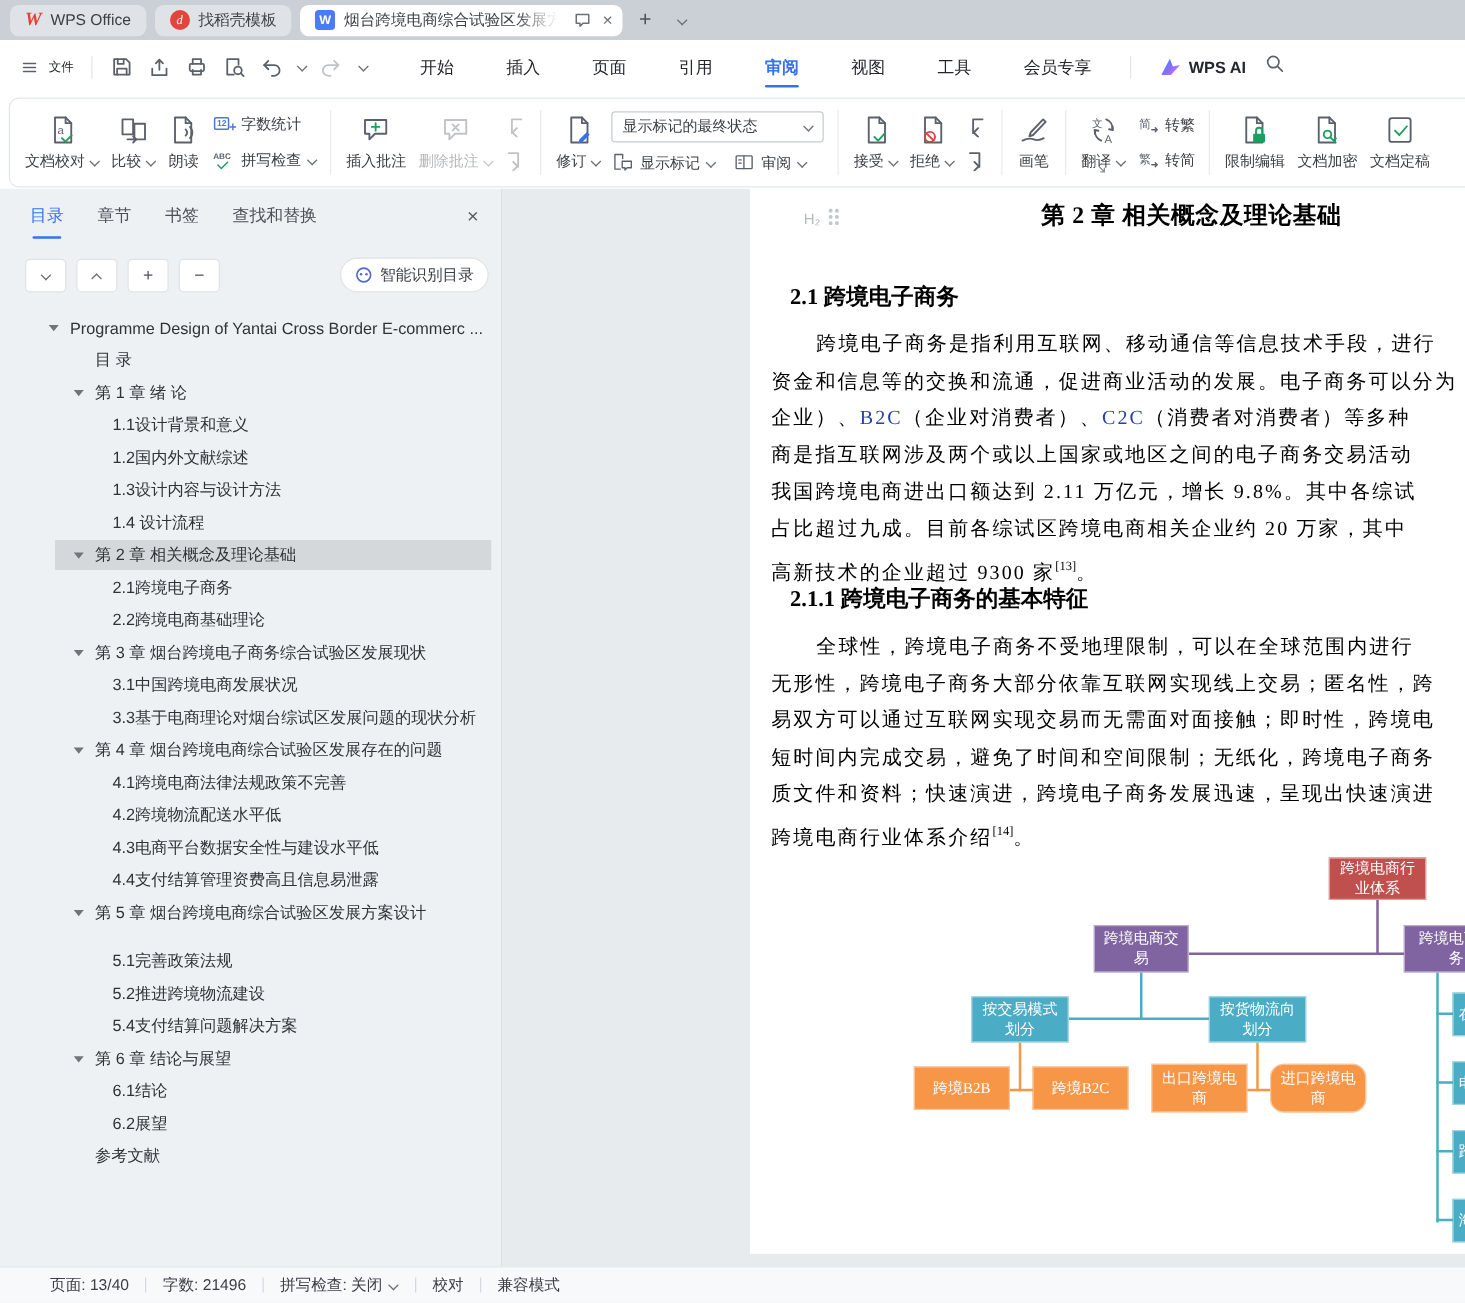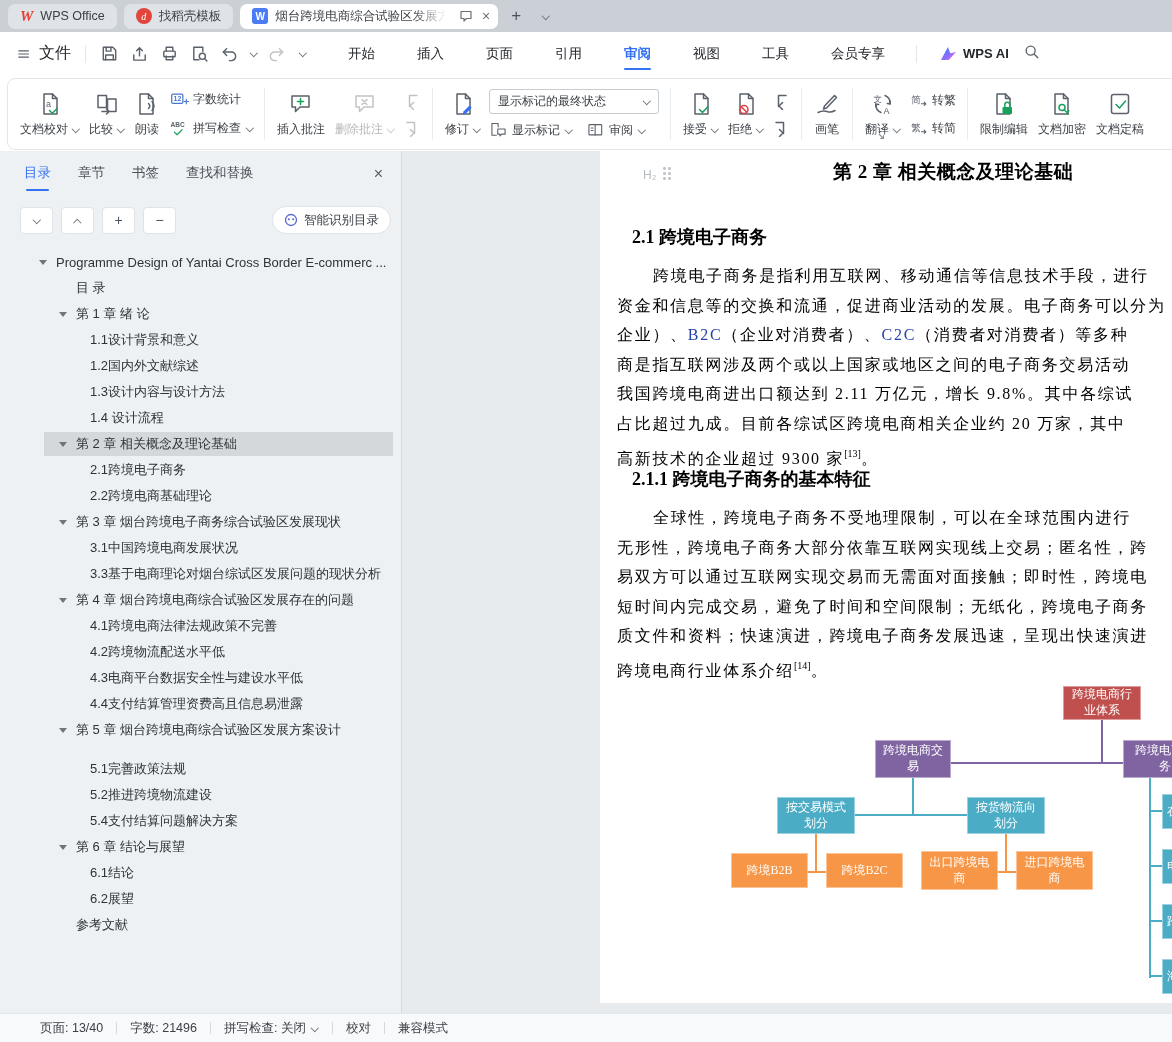--- a/index.html
+++ b/index.html
@@ -22,21 +22,21 @@
              -webkit-mask-image:linear-gradient(90deg,#000 78%,transparent 98%);
              mask-image:linear-gradient(90deg,#000 78%,transparent 98%);}
   .tab-ic{display:flex;align-items:center;justify-content:center;width:18px;height:18px;color:#6b7177;}
   .tab-x{font-size:14px;color:#6b7177;}
   .tabbar-btn{width:22px;height:22px;display:flex;align-items:center;justify-content:center;color:#4c525b;
               font-size:17px;}
 
   
   .menubar{position:absolute;top:32px;left:0;right:0;height:43px;background:#fff;
            display:flex;align-items:center;padding:0 12px;}
-  .file-btn{display:flex;align-items:center;gap:7px;font-size:16px;color:#23262b;padding:0 4px;}
+  .file-btn{display:flex;align-items:center;gap:7px;font-size:10px;color:#23262b;padding:0 4px;}
   .vsep{width:1px;height:18px;background:#e3e6ea;margin:0 10px;}
   .mb-icons{display:flex;align-items:center;gap:3px;}
   .mbtn{width:27px;height:26px;display:flex;align-items:center;justify-content:center;border-radius:4px;}
   .menu-tabs{display:flex;margin-left:16px;}
   .mtab{padding:0 21px;font-size:13.5px;color:#23262b;height:43px;line-height:43px;position:relative;}
   .mtab.active{color:#3571f3;font-weight:bold;}
   .mtab.active::after{content:"";position:absolute;left:21px;right:21px;bottom:5px;height:2.5px;
                       background:#3571f3;border-radius:2px;}
   .ai{display:flex;align-items:center;gap:7px;margin-left:14px;font-size:13px;font-weight:bold;color:#24272c;}
   .ai-logo{width:15px;height:13px;background:linear-gradient(135deg,#2f8cff,#8a6bff 55%,#ff7ad9);
@@ -679,21 +679,21 @@
           <div class="dnode" style="left: 523px; top: 54px; width: 84px; height: 38px; background: rgb(128, 100, 162);">跨境电商服
 务</div>
           <div class="dnode" style="left: 177px; top: 111px; width: 78px; height: 37px; background: rgb(75, 172, 198);">按交易模式
 划分</div>
           <div class="dnode" style="left: 367px; top: 111px; width: 78px; height: 37px; background: rgb(75, 172, 198);">按货物流向
 划分</div>
           <div class="dnode" style="left: 131px; top: 167px; width: 77px; height: 35px; background: rgb(247, 150, 70);">跨境B2B</div>
           <div class="dnode" style="left: 226px; top: 167px; width: 77px; height: 35px; background: rgb(247, 150, 70);">跨境B2C</div>
           <div class="dnode" style="left: 321px; top: 165px; width: 77px; height: 39px; background: rgb(247, 150, 70);">出口跨境电
 商</div>
-          <div class="dnode" style="left: 416px; top: 165px; width: 77px; height: 39px; background: rgb(247, 150, 70);">进口跨境电
+          <div class="dnode" style="left: 416px; top: 165px; width: 77px; height: 39px; background: rgb(247, 150, 70); border-radius: 11px;">进口跨境电
 商</div>
           <div class="dnode" style="left: 562px; top: 108px; width: 40px; height: 35px; background: rgb(75, 172, 198); justify-content: flex-start; padding-left: 5px;">在</div>
           <div class="dnode" style="left: 562px; top: 163px; width: 40px; height: 35px; background: rgb(75, 172, 198); justify-content: flex-start; padding-left: 5px;">电</div>
           <div class="dnode" style="left: 562px; top: 218px; width: 40px; height: 35px; background: rgb(75, 172, 198); justify-content: flex-start; padding-left: 5px;">跨</div>
           <div class="dnode" style="left: 562px; top: 273px; width: 40px; height: 35px; background: rgb(75, 172, 198); justify-content: flex-start; padding-left: 5px;">海</div>
         </div>
     </div>
   </div>
 
   <div class="status">

